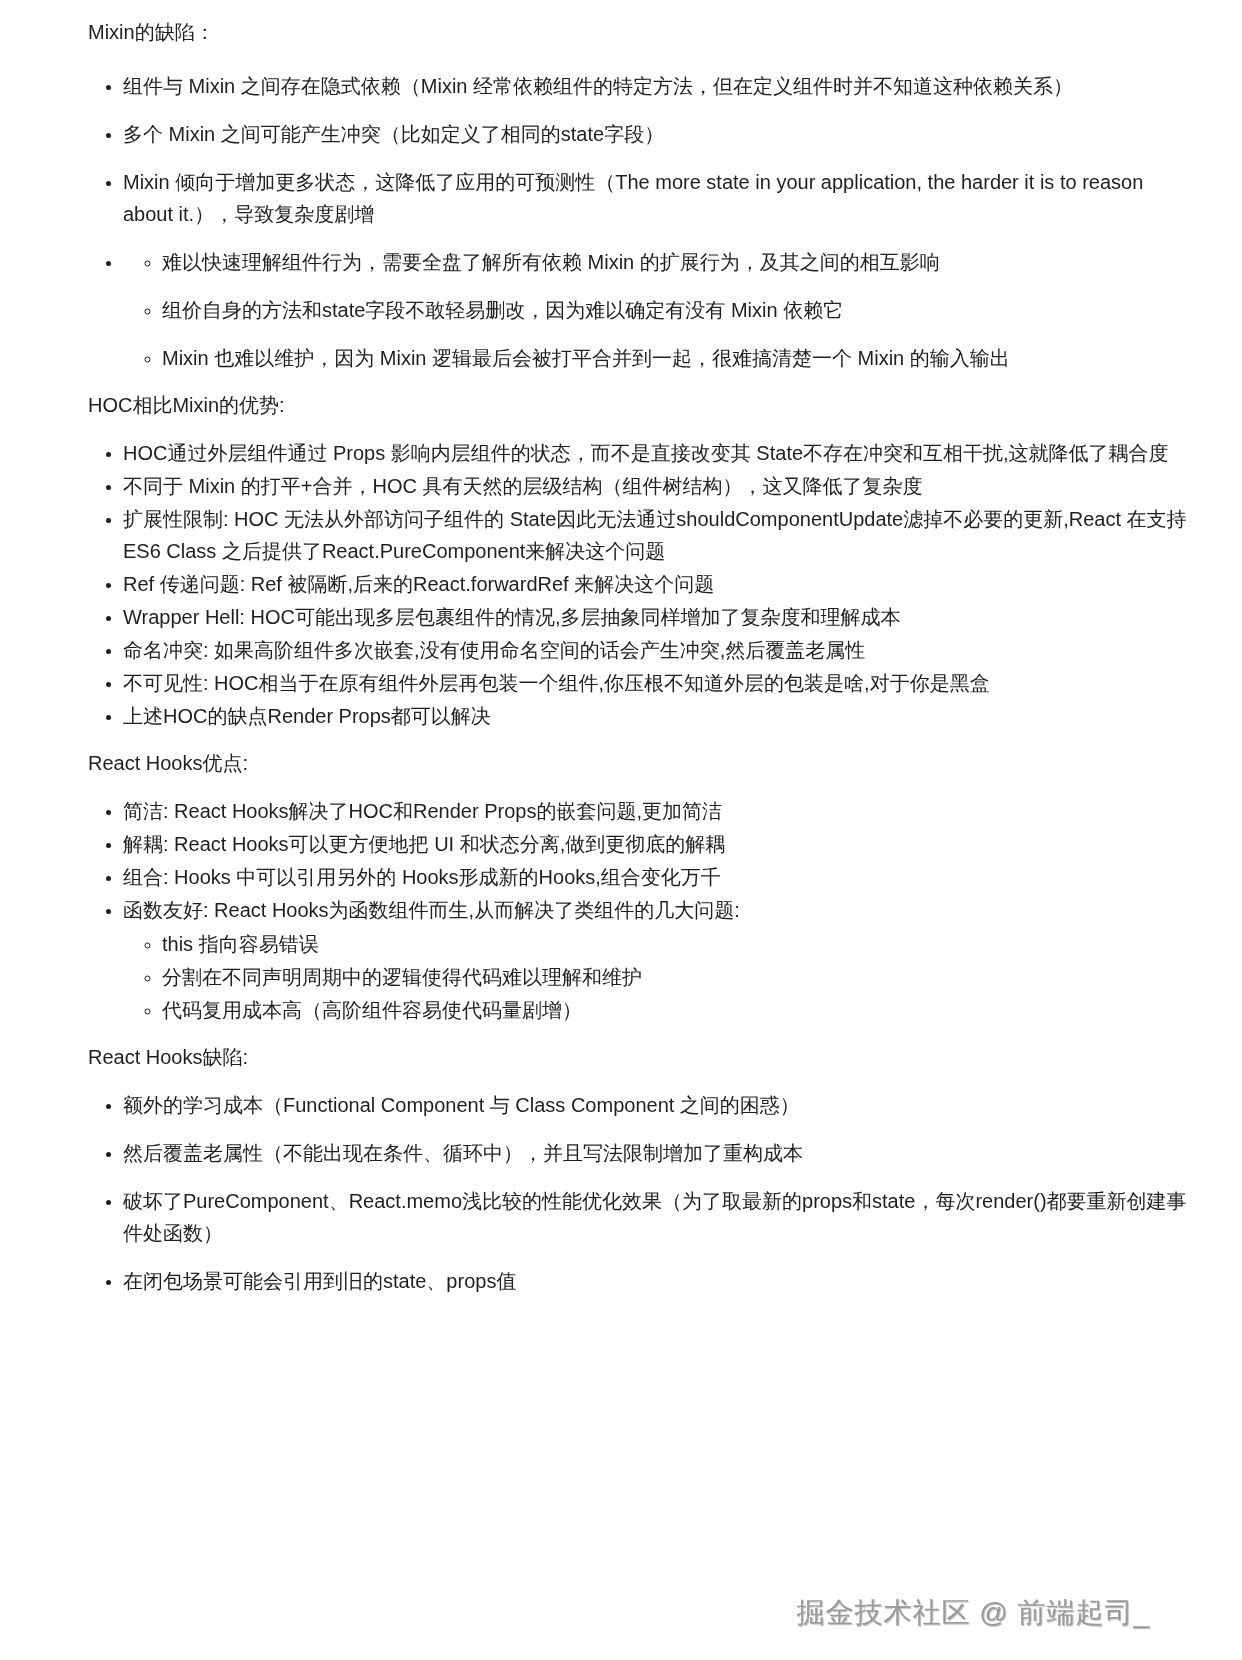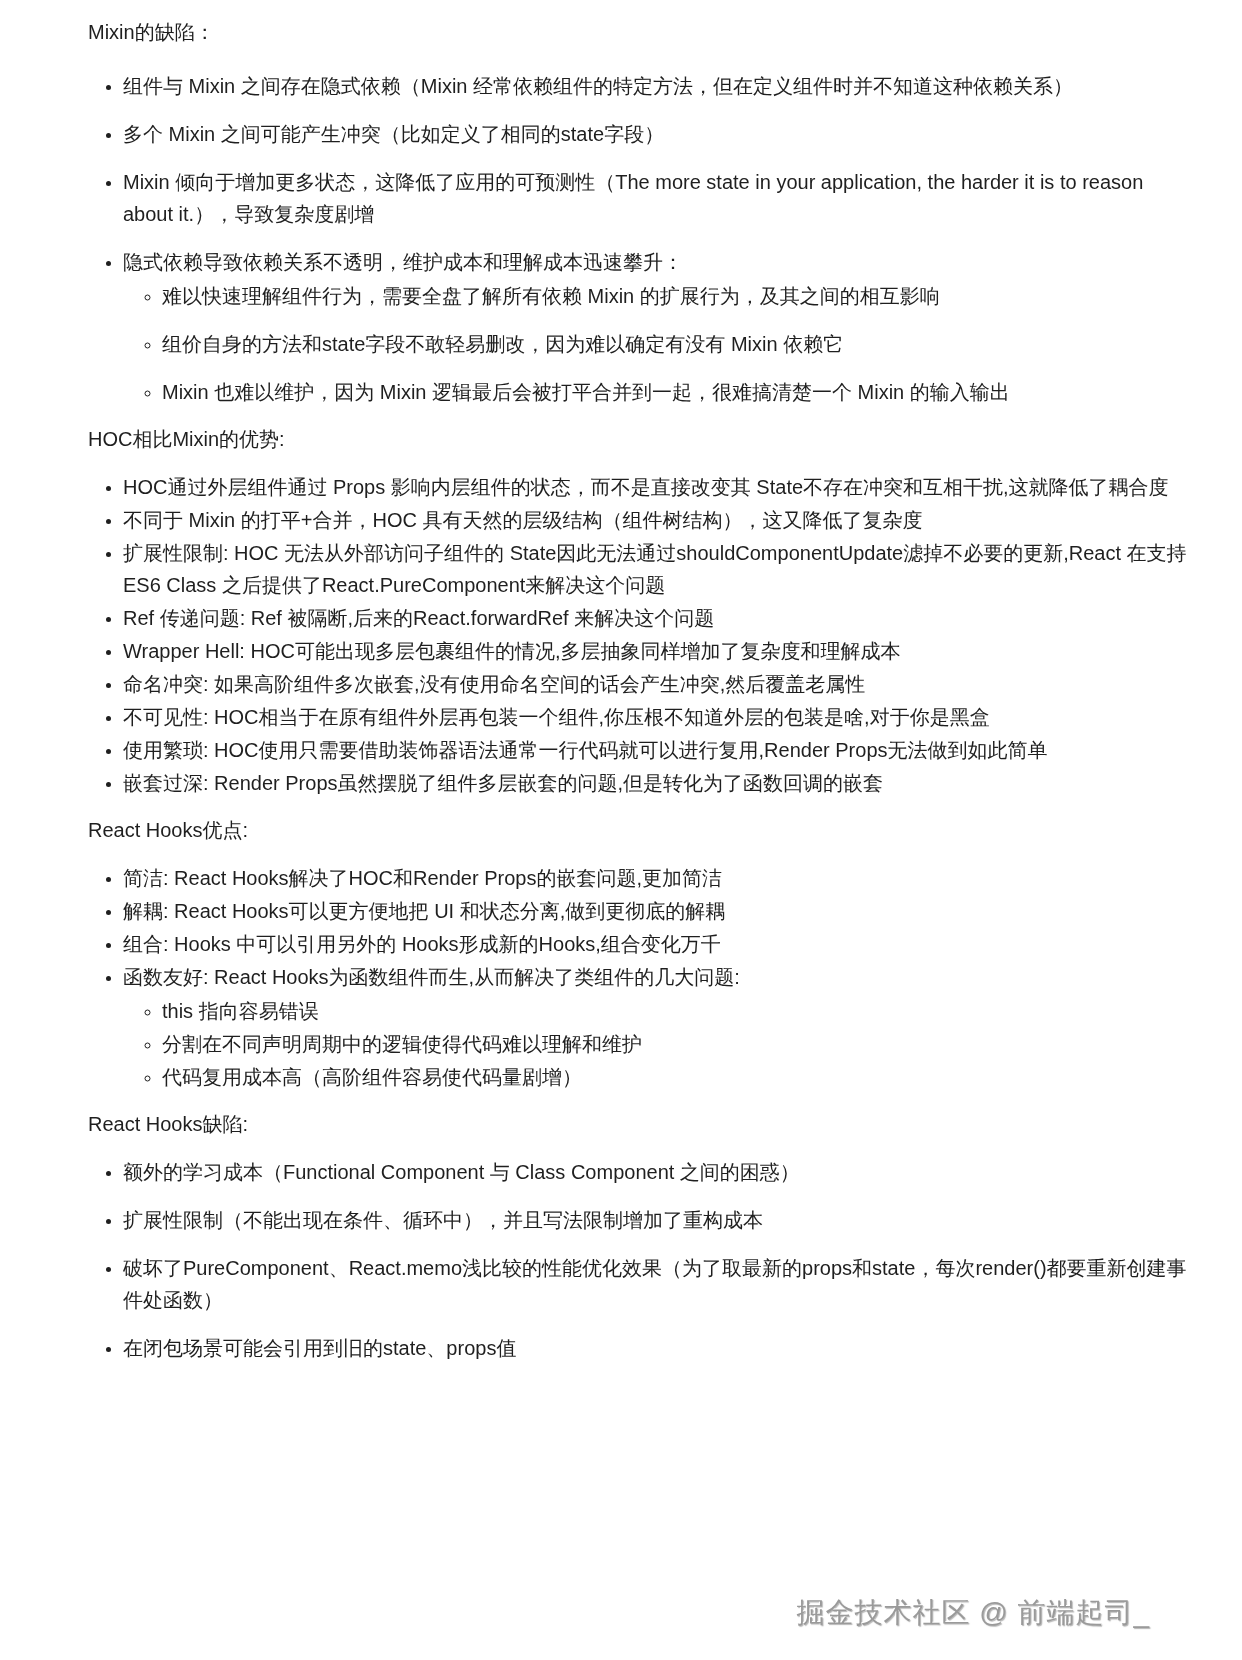--- a/index.html
+++ b/index.html
@@ -64,21 +64,20 @@
 
 <div class="doc">
 
   <p class="intro-heading">Mixin的缺陷：</p>
 
   <ul class="blist loose">
     <li class="bitem"><span>组件与 Mixin 之间存在隐式依赖（Mixin 经常依赖组件的特定方法，但在定义组件时并不知道这种依赖关系）</span></li>
     <li class="bitem"><span>多个 Mixin 之间可能产生冲突（比如定义了相同的state字段）</span></li>
     <li class="bitem"><span>Mixin 倾向于增加更多状态，这降低了应用的可预测性（The more state in your application, the harder it is to reason about it.），导致复杂度剧增</span></li>
     <li class="bitem">
-      <span>隐式依赖导致依赖关系不透明，维护成本和理解成本迅速攀升：</span>
       <ul class="blist loose nested">
         <li class="bitem"><span>难以快速理解组件行为，需要全盘了解所有依赖 Mixin 的扩展行为，及其之间的相互影响</span></li>
         <li class="bitem"><span>组价自身的方法和state字段不敢轻易删改，因为难以确定有没有 Mixin 依赖它</span></li>
         <li class="bitem"><span>Mixin 也难以维护，因为 Mixin 逻辑最后会被打平合并到一起，很难搞清楚一个 Mixin 的输入输出</span></li>
       </ul>
     </li>
   </ul>
 
   <h3 class="sec-heading">HOC相比Mixin的优势:</h3>
   <ul class="blist tight">
@@ -87,44 +86,43 @@
   </ul>
 
   <ul class="blist tight">
     <li class="bitem"><span>扩展性限制: HOC 无法从外部访问子组件的 State因此无法通过shouldComponentUpdate滤掉不必要的更新,React 在支持 ES6 Class 之后提供了React.PureComponent来解决这个问题</span></li>
     <li class="bitem"><span>Ref 传递问题: Ref 被隔断,后来的React.forwardRef 来解决这个问题</span></li>
     <li class="bitem"><span>Wrapper Hell: HOC可能出现多层包裹组件的情况,多层抽象同样增加了复杂度和理解成本</span></li>
     <li class="bitem"><span>命名冲突: 如果高阶组件多次嵌套,没有使用命名空间的话会产生冲突,然后覆盖老属性</span></li>
     <li class="bitem"><span>不可见性: HOC相当于在原有组件外层再包装一个组件,你压根不知道外层的包装是啥,对于你是黑盒</span></li>
   </ul>
 
+  <ul class="blist tight">
+    <li class="bitem"><span>上述HOC的缺点Render Props都可以解决</span></li>
+  </ul>
 
-  <ul class="blist tight">
-    <li class="bitem"><span>使用繁琐: HOC使用只需要借助装饰器语法通常一行代码就可以进行复用,Render Props无法做到如此简单</span></li>
-    <li class="bitem"><span>嵌套过深: Render Props虽然摆脱了组件多层嵌套的问题,但是转化为了函数回调的嵌套</span></li>
-  </ul>
 
   <h3 class="sec-heading">React Hooks优点:</h3>
   <ul class="blist tight">
     <li class="bitem"><span>简洁: React Hooks解决了HOC和Render Props的嵌套问题,更加简洁</span></li>
     <li class="bitem"><span>解耦: React Hooks可以更方便地把 UI 和状态分离,做到更彻底的解耦</span></li>
     <li class="bitem"><span>组合: Hooks 中可以引用另外的 Hooks形成新的Hooks,组合变化万千</span></li>
     <li class="bitem">
       <span>函数友好: React Hooks为函数组件而生,从而解决了类组件的几大问题:</span>
       <ul class="blist tight nested">
         <li class="bitem"><span>this 指向容易错误</span></li>
         <li class="bitem"><span>分割在不同声明周期中的逻辑使得代码难以理解和维护</span></li>
         <li class="bitem"><span>代码复用成本高（高阶组件容易使代码量剧增）</span></li>
       </ul>
     </li>
   </ul>
 
   <h3 class="sec-heading">React Hooks缺陷:</h3>
   <ul class="blist loose">
     <li class="bitem"><span>额外的学习成本（Functional Component 与 Class Component 之间的困惑）</span></li>
-    <li class="bitem"><span>扩展性限制（不能出现在条件、循环中），并且写法限制增加了重构成本</span></li>
+    <li class="bitem"><span>然后覆盖老属性（不能出现在条件、循环中），并且写法限制增加了重构成本</span></li>
     <li class="bitem"><span>破坏了PureComponent、React.memo浅比较的性能优化效果（为了取最新的props和state，每次render()都要重新创建事件处函数）</span></li>
     <li class="bitem"><span>在闭包场景可能会引用到旧的state、props值</span></li>
   </ul>
 
 </div>
 
 <div class="watermark">掘金技术社区 @ 前端起司_</div>
 
 </body></html>

